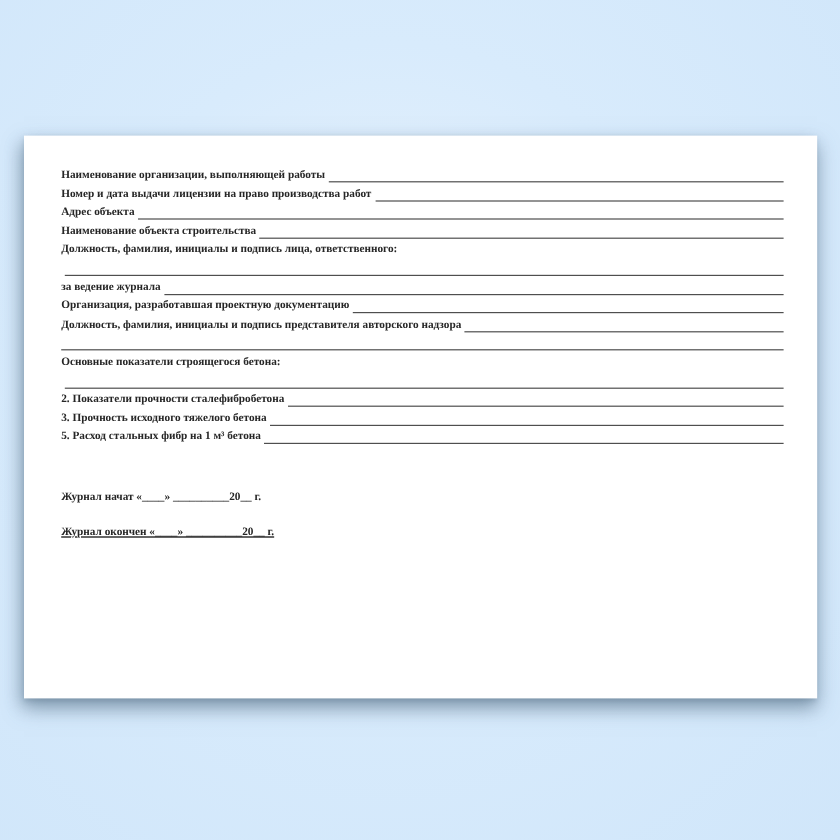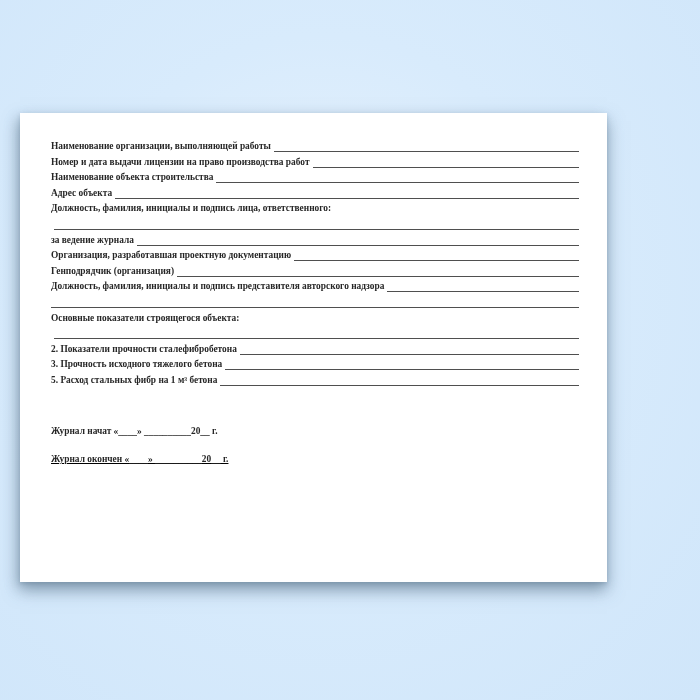--- a/index.html
+++ b/index.html
@@ -10,21 +10,21 @@
     overflow: hidden;
   }
   body {
     background: radial-gradient(ellipse at 46% 42%, #e7f2fd 0%, #d8ebfc 45%, #d0e6fa 100%);
     font-family: "Liberation Serif", "DejaVu Serif", serif;
   }
   .paper {
     position: absolute;
     left: 20px;
     top: 113px;
-    width: 587px;
+    width: 661px;
     height: 469px;
     background: #ffffff;
     box-sizing: border-box;
     padding: 26px 28px 0 31px;
     box-shadow: 0 8px 16px rgba(84, 110, 134, 0.50),
                 -3px 6px 12px rgba(84, 110, 134, 0.28),
                 0 2px 4px rgba(84, 110, 134, 0.25);
     overflow: hidden;
   }
   .row {
@@ -61,26 +61,26 @@
     <span class="lbl">Наименование организации, выполняющей работы</span>
     <span class="fill"></span>
   </div>
 
   <div class="row">
     <span class="lbl">Номер и дата выдачи лицензии на право производства работ</span>
     <span class="fill"></span>
   </div>
 
   <div class="row">
-    <span class="lbl">Наименование объекта строительства</span>
+    <span class="lbl">Адрес объекта</span>
     <span class="fill"></span>
   </div>
 
   <div class="row">
-    <span class="lbl">Адрес объекта</span>
+    <span class="lbl">Наименование объекта строительства</span>
     <span class="fill"></span>
   </div>
 
   <div class="row no-fill">
     <span class="lbl">Должность, фамилия, инициалы и подпись лица, ответственного:</span>
 
   </div>
 
   <div class="row">
     <span class="fill"></span>
@@ -90,38 +90,34 @@
     <span class="lbl">за ведение журнала</span>
     <span class="fill"></span>
   </div>
 
   <div class="row">
     <span class="lbl">Организация, разработавшая проектную документацию</span>
     <span class="fill"></span>
   </div>
 
 
-  <div class="row">
-    <span class="lbl">Генподрядчик (организация)</span>
-    <span class="fill"></span>
-  </div>
 
   <div class="row">
     <span class="lbl">Должность, фамилия, инициалы и подпись представителя авторского надзора</span>
     <span class="fill"></span>
   </div>
 
 
   <div class="row fill-only">
 
     <span class="fill"></span>
   </div>
 
   <div class="row no-fill">
-    <span class="lbl">Основные показатели строящегося объекта:</span>
+    <span class="lbl">Основные показатели строящегося бетона:</span>
 
   </div>
 
   <div class="row">
     <span class="fill"></span>
   </div>
 
   <div class="row">
     <span class="lbl">2. Показатели прочности сталефибробетона</span>
     <span class="fill"></span>

